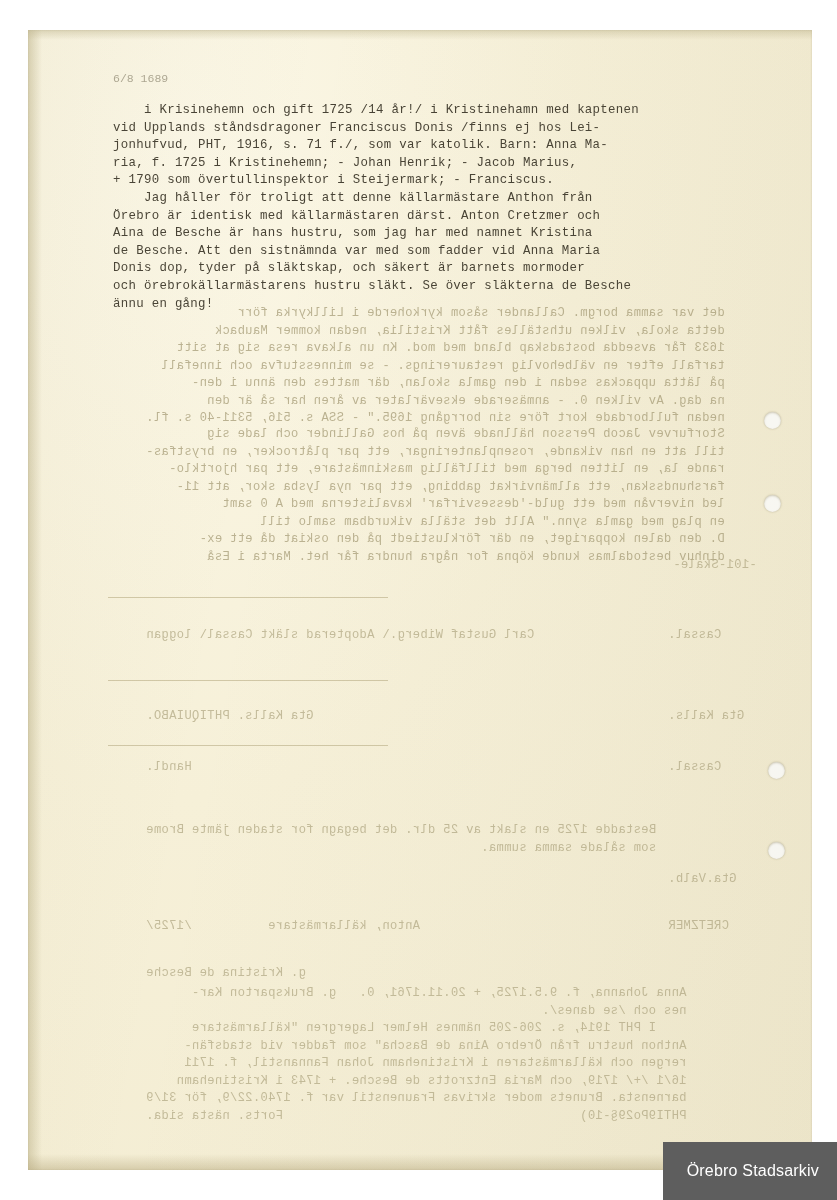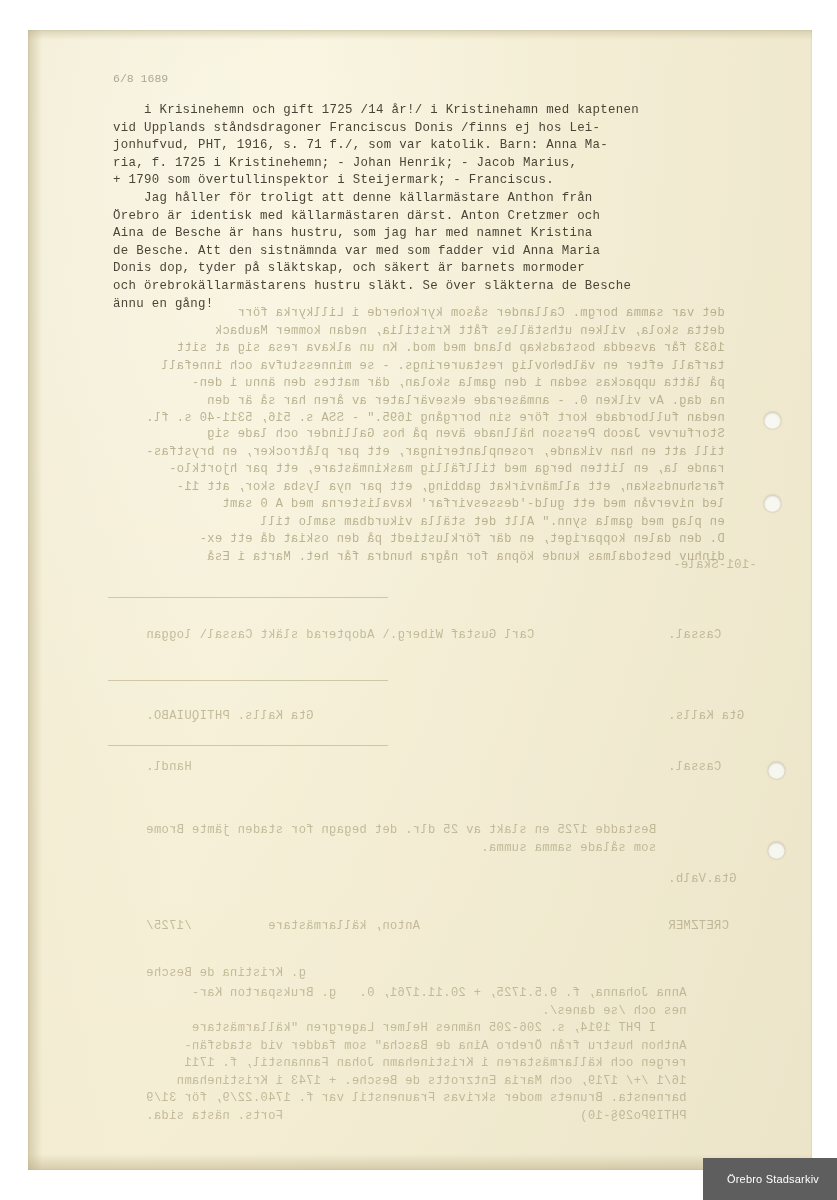--- a/index.html
+++ b/index.html
@@ -110,28 +110,28 @@
     position: absolute;
     height: 1px;
     background: #c7bd98;
     opacity: 0.8;
   }
   
   .watermark {
     position: absolute;
     right: 0;
     bottom: 0;
-    height: 42px;
+    height: 58px;
     padding: 0 18px 0 24px;
     display: flex;
     align-items: center;
     background: #5e5e5e;
     color: #ffffff;
     font-family: "Liberation Sans", sans-serif;
-    font-size: 11px;
+    font-size: 16px;
     letter-spacing: 0.2px;
   }
 </style>
 </head>
 <body>
 
 <div class="page">
   <div class="sheet">
     <div class="edge-left"></div>
     <div class="edge-top"></div>

